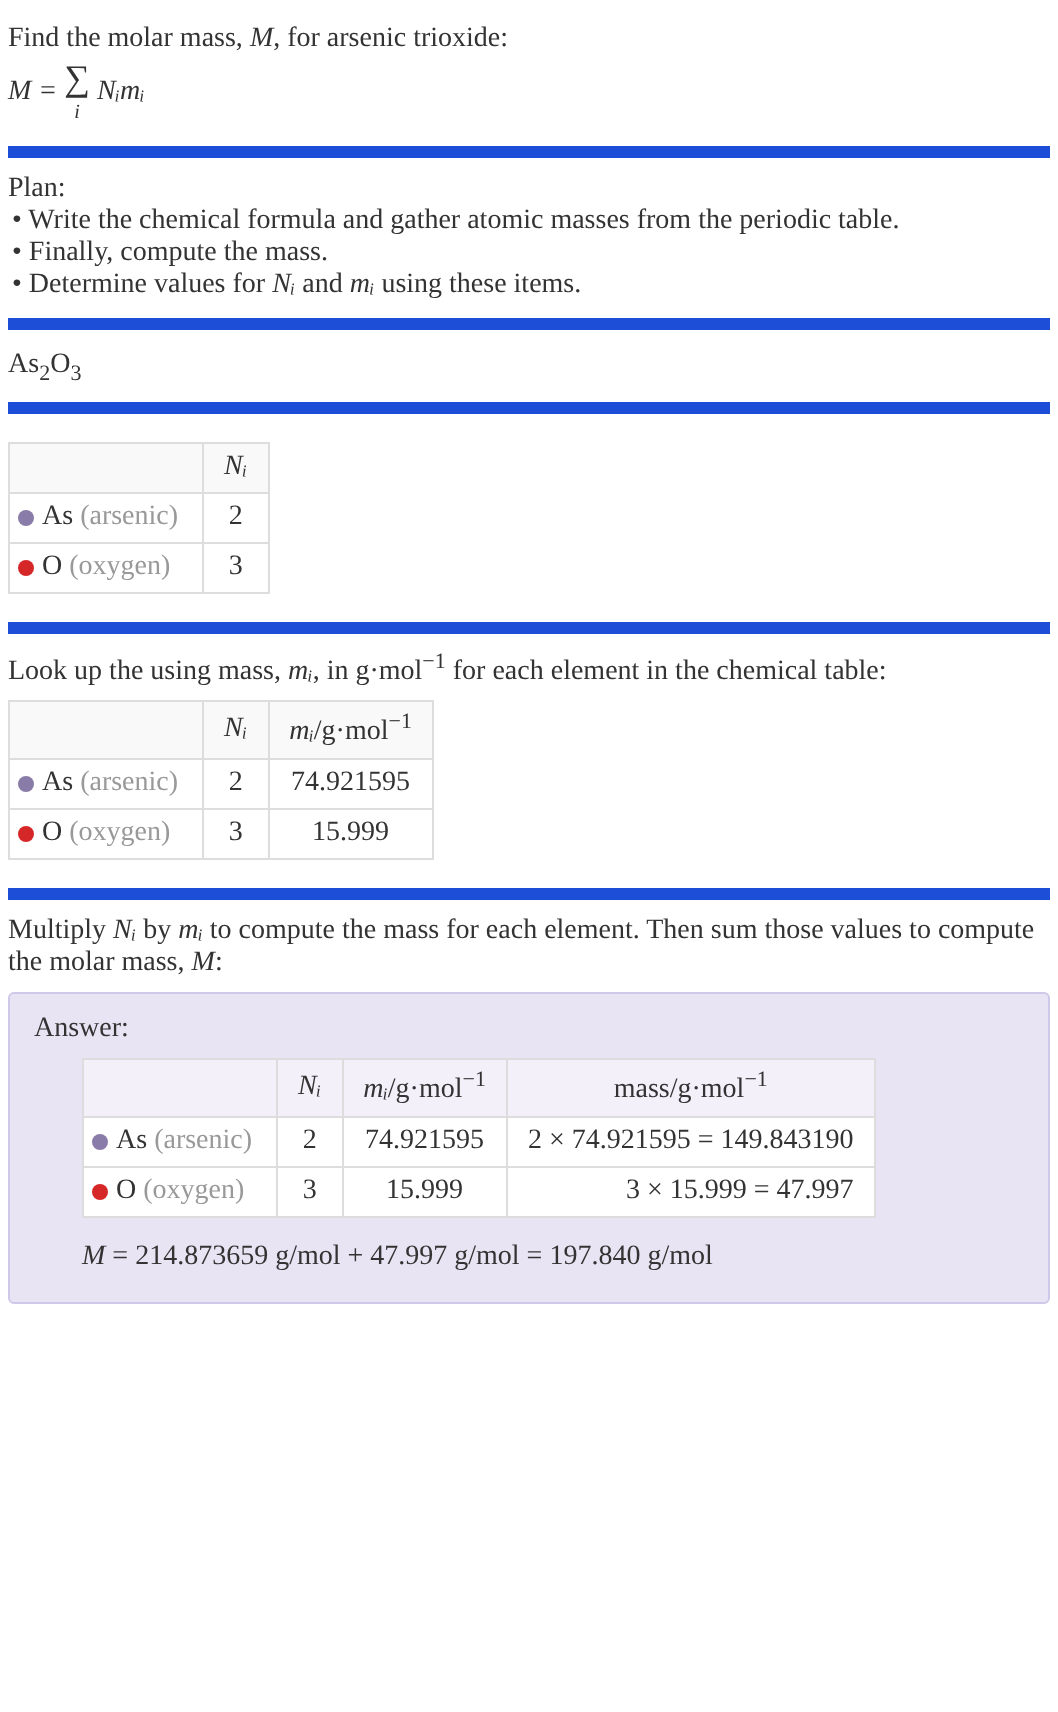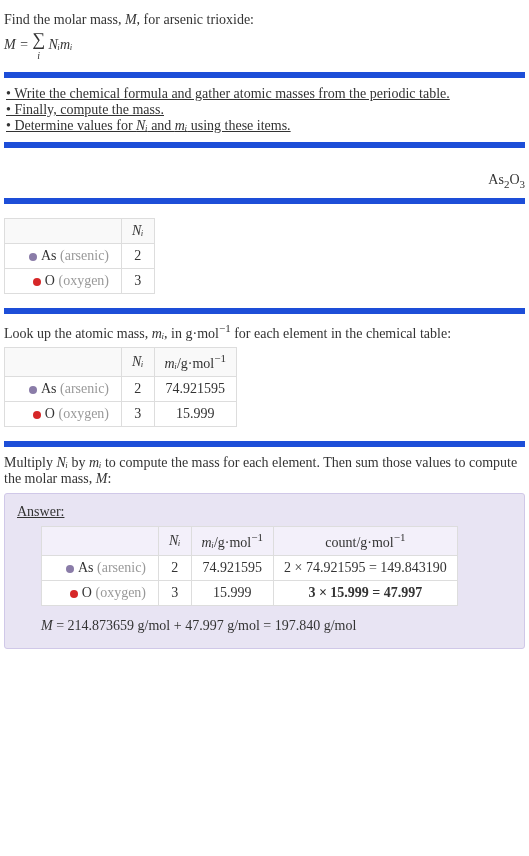--- a/index.html
+++ b/index.html
@@ -11,33 +11,33 @@
   width: 529px;
   padding: 4px;
 }
 .section {
   border-bottom: 6px solid #1d4ed8;
   padding: 8px 0;
 }
 .section:last-child { border-bottom: none; }
 .formula { font-style: italic; margin: 2px 0; }
 .formula .sigma { font-size: 18px; }
-.bullet { margin-left: 2px; text-decoration: underline; }
+.bullet { margin-left: 2px; }
 table {
   border-collapse: collapse;
   margin: 6px 0;
 }
 table td, table th {
   border: 1px solid #ddd;
   padding: 4px 10px;
   text-align: center;
   font-weight: normal;
 }
 table th { background: #f9f9f9; }
-.element-cell { text-align: right; padding-left: 24px; padding-right: 12px; }
+.element-cell { text-align: left; padding-left: 4px; padding-right: 12px; }
 .dot {
   display: inline-block;
   width: 8px; height: 8px;
   border-radius: 50%;
   margin-right: 4px;
   vertical-align: middle;
 }
 .dot-as { background: #8a7ca8; }
 .dot-o { background: #d62728; }
 .paren { color: #999; }
@@ -48,45 +48,46 @@
   border: 1px solid #d0c8e8;
   border-radius: 3px;
   padding: 10px 12px 14px 12px;
   margin-top: 6px;
 }
 .answer-box table td, .answer-box table th {
   background: #fff;
 }
 .answer-box table th { background: #f3f0fa; }
 .final { margin: 12px 0 0 24px; font-style: italic; }
-.answer-label { margin-bottom: 6px; text-decoration: underline; }
+.answer-label { margin-bottom: 6px; }
 .indent { margin-left: 24px; }
 </style>
 </head>
 <body>
 
 <div class="section">
   <div>
     <span>Find the molar mass, </span><i>M</i><span>, for arsenic trioxide:</span>
   </div>
   <div class="formula">
     <span>M</span><span> = </span><span style="display:inline-block; vertical-align:middle; text-align:center; line-height:1;"><span class="sigma">∑</span><br><span style="font-size:10px;">i</span></span> <span>Nᵢmᵢ</span>
   </div>
 </div>
 
 <div class="section">
+  <div>Plan:</div>
   <div class="bullet">• Write the chemical formula and gather atomic masses from the periodic table.</div>
   <div class="bullet">• Finally, compute the mass.</div>
   <div class="bullet">
     <span>• Determine values for </span><i>Nᵢ</i><span> and </span><i>mᵢ</i><span> using these items.</span>
   </div>
 </div>
 
 <div class="section">
-  <div style="margin-top:16px;text-align:right;">
+  <div style="margin-top:2px;">
     <span>As</span><sub>2</sub><span>O</span><sub>3</sub>
   </div>
 </div>
 
 <div class="section">
   <table>
     <tbody>
         <tr>
       <th></th>
       <th><i>Nᵢ</i></th>
@@ -98,21 +99,21 @@
     <tr>
       <td class="element-cell"><span class="dot dot-o"></span><span>O</span> <span class="paren">(oxygen)</span></td>
       <td>3</td>
     </tr>
   </tbody>
     </table>
 </div>
 
 <div class="section">
   <div>
-    <span>Look up the atomic mass, </span><i>mᵢ</i><span>, in g·mol</span><sup>−1</sup><span> for each element in the chemical table:</span>
+    <span>Look up the using mass, </span><i>mᵢ</i><span>, in g·mol</span><sup>−1</sup><span> for each element in the chemical table:</span>
   </div>
   <table>
     <tbody>
         <tr>
       <th></th>
       <th><i>Nᵢ</i></th>
       <th><i>mᵢ</i><span>/g·mol</span><sup>−1</sup></th>
     </tr>
     <tr>
       <td class="element-cell"><span class="dot dot-as"></span><span>As</span> <span class="paren">(arsenic)</span></td>
@@ -135,33 +136,33 @@
 
   <div class="answer-box">
     <div class="answer-label">Answer:</div>
     <div class="indent">
     <table>
       <tbody>
             <tr>
         <th></th>
         <th><i>Nᵢ</i></th>
         <th><i>mᵢ</i><span>/g·mol</span><sup>−1</sup></th>
-        <th><span>count/g·mol</span><sup>−1</sup></th>
+        <th><span>mass/g·mol</span><sup>−1</sup></th>
       </tr>
       <tr>
         <td class="element-cell"><span class="dot dot-as"></span><span>As</span> <span class="paren">(arsenic)</span></td>
         <td>2</td>
         <td>74.921595</td>
         <td style="text-align:center;">2 × 74.921595 = 149.843190</td>
       </tr>
       <tr>
         <td class="element-cell"><span class="dot dot-o"></span><span>O</span> <span class="paren">(oxygen)</span></td>
         <td>3</td>
         <td>15.999</td>
-        <td style="text-align:center;font-weight:bold;">3 × 15.999 = 47.997</td>
+        <td style="text-align:right;">3 × 15.999 = 47.997</td>
       </tr>
     </tbody>
         </table>
     </div>
     <div class="final">
       <span>M</span><span style="font-style:normal;"> = 214.873659 g/mol + 47.997 g/mol = 197.840 g/mol</span>
     </div>
   </div>
 </div>
 

